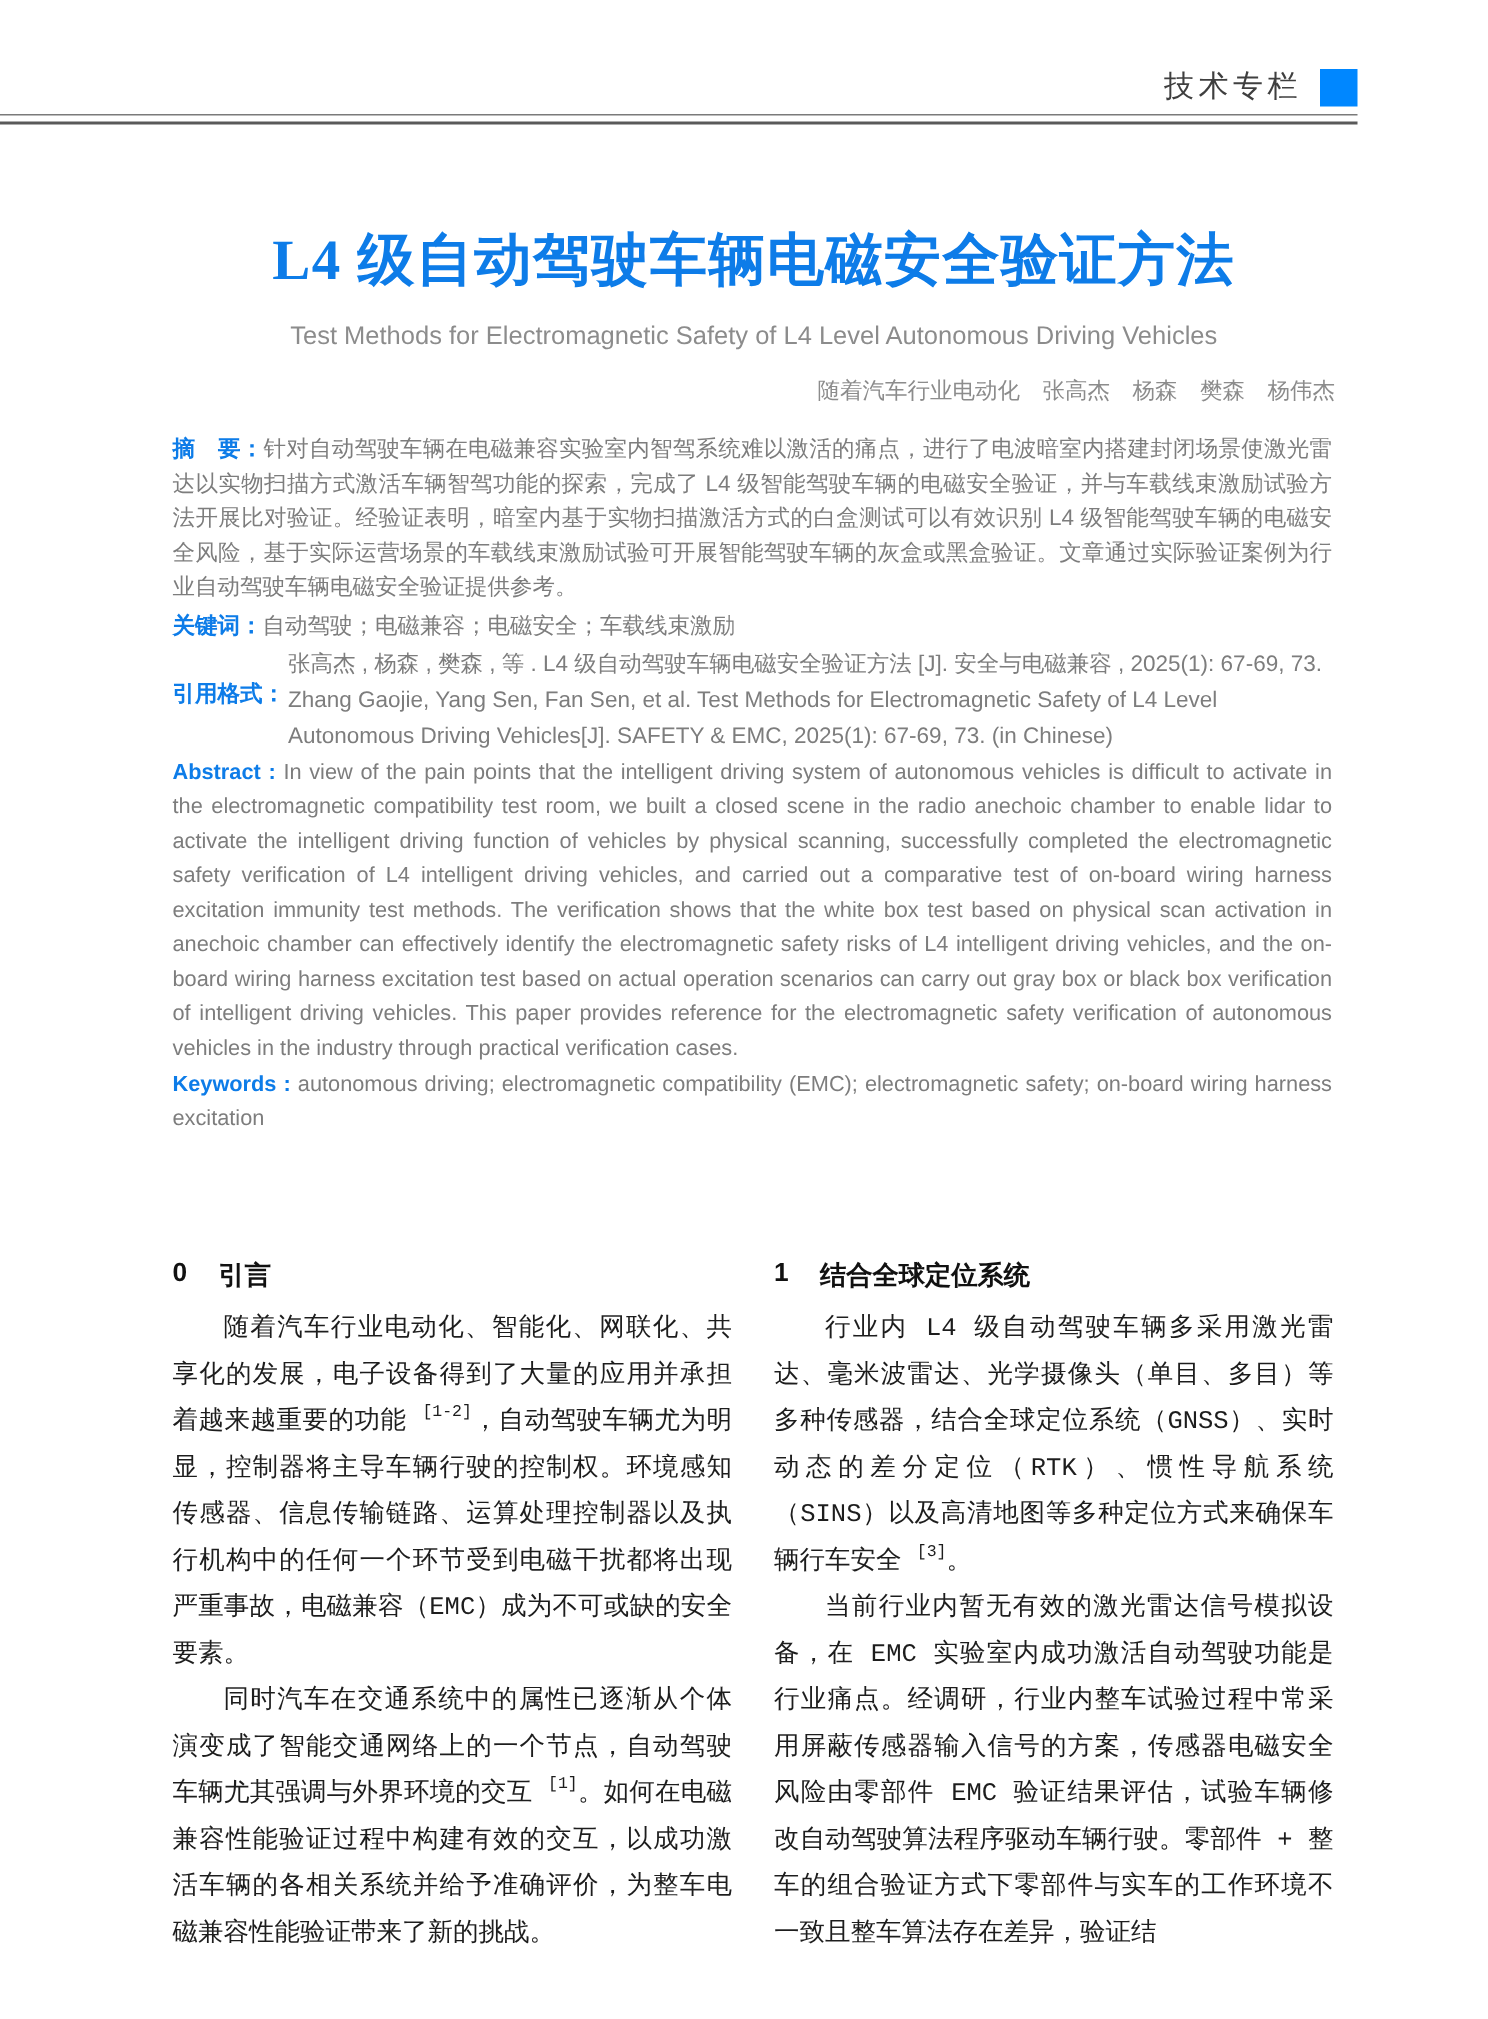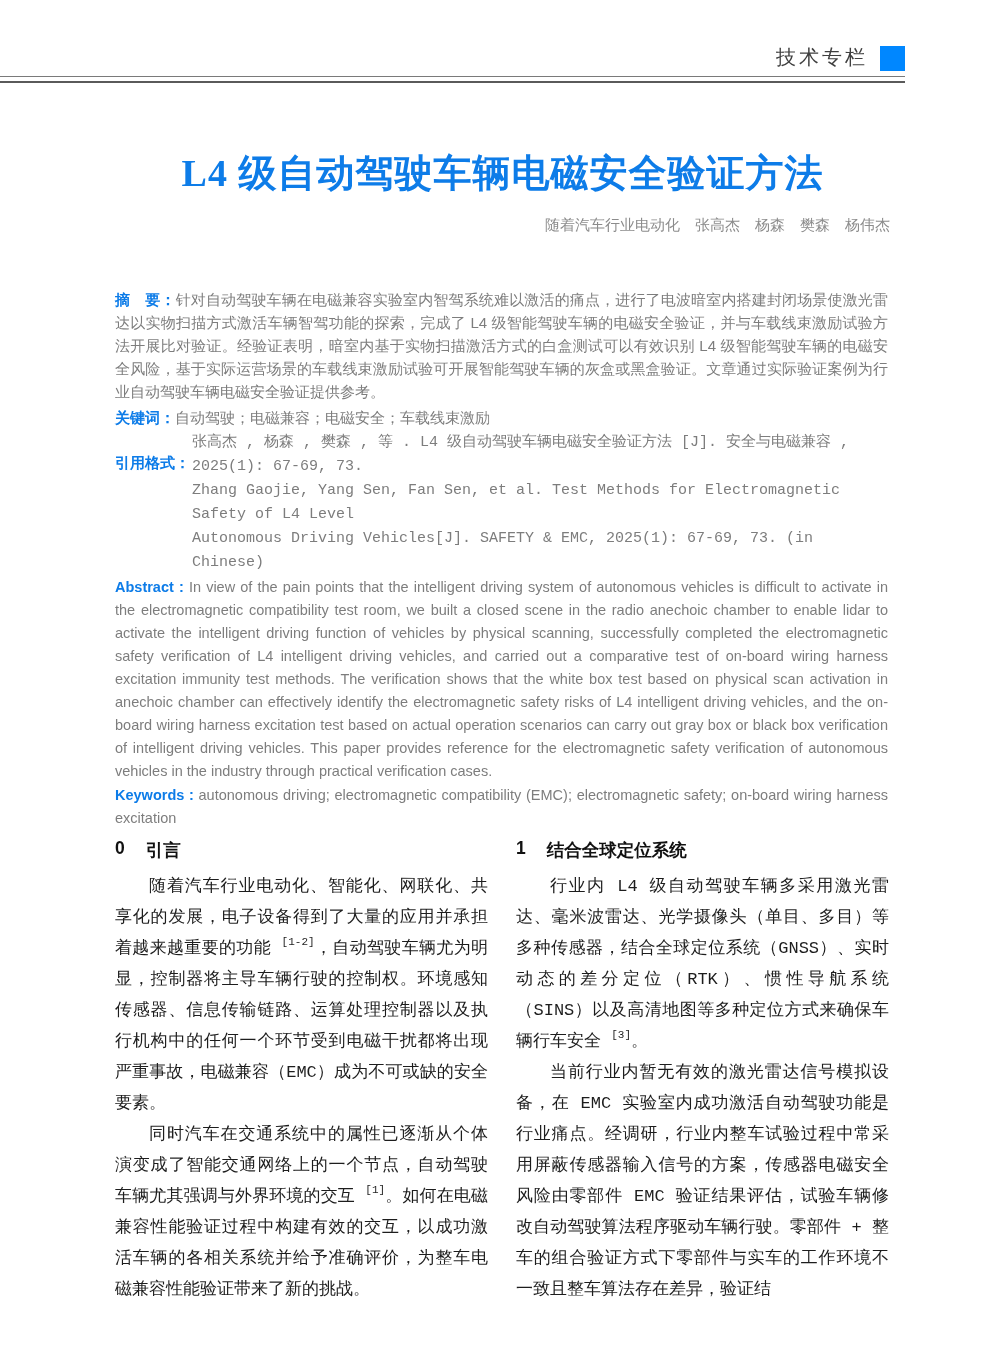--- a/index.html
+++ b/index.html
@@ -35,21 +35,21 @@
   .title-en { margin-top:15px; font-size:17px; color:#8c8c8c; }
   .authors  { margin-top:17px; font-size:15px; color:#8c8c8c; text-align:right; }
 
   
   .meta { position:absolute; top:288px; left:115px; width:773px; color:#7d7d7d; }
   .label { color:var(--accent,#0d7ce8); font-weight:bold;margin-top:20px; }
   .abstract-zh { font-size:15px; line-height:23px; text-align:justify; }
   .keywords-zh { font-size:15px; line-height:23px; margin-top:3px; }
   .citation { position:relative; padding-left:77px; margin-top:2px; font-size:15px; line-height:24px; }
   .citation .citation-label { position:absolute; left:0; top:0; }
-  .cit-line { line-height:24px;font-family:Liberation Mono, monospace; }
+  .cit-line { line-height:24px; }
   .abstract-en { margin-top:1px; font-size:14.5px; line-height:23px; text-align:justify; }
   .keywords-en { margin-top:1px; font-size:14.5px; line-height:23px; text-align:justify; }
 
   
   .columns {
     position:absolute; top:838px; left:115px; width:775px;
     display:flex; gap:28px;
   }
   .col { width:373px; }
   .sec-heading {
@@ -80,20 +80,21 @@
 <div class="page">
 
   <div class="header">
     <span class="header-label">技术专栏</span>
     <span class="header-square"></span>
   </div>
   <div class="header-rule"></div>
 
   <div class="title-block">
     <h1 class="title-zh">L4 级自动驾驶车辆电磁安全验证方法</h1>
+    <div class="title-en">Test Methods for Electromagnetic Safety of L4 Level Autonomous Driving Vehicles</div>
     <div class="authors">随着汽车行业电动化　张高杰　杨森　樊森　杨伟杰</div>
   </div>
 
   <div class="meta">
     <p class="abstract-zh"><span class="label">摘　要：</span><span>针对自动驾驶车辆在电磁兼容实验室内智驾系统难以激活的痛点，进行了电波暗室内搭建封闭场景使激光雷达以实物扫描方式激活车辆智驾功能的探索，完成了 L4 级智能驾驶车辆的电磁安全验证，并与车载线束激励试验方法开展比对验证。经验证表明，暗室内基于实物扫描激活方式的白盒测试可以有效识别 L4 级智能驾驶车辆的电磁安全风险，基于实际运营场景的车载线束激励试验可开展智能驾驶车辆的灰盒或黑盒验证。文章通过实际验证案例为行业自动驾驶车辆电磁安全验证提供参考。</span></p>
 
     <p class="keywords-zh"><span class="label">关键词：</span><span>自动驾驶；电磁兼容；电磁安全；车载线束激励</span></p>
 
     <div class="citation">
       <span class="label citation-label">引用格式：</span>

